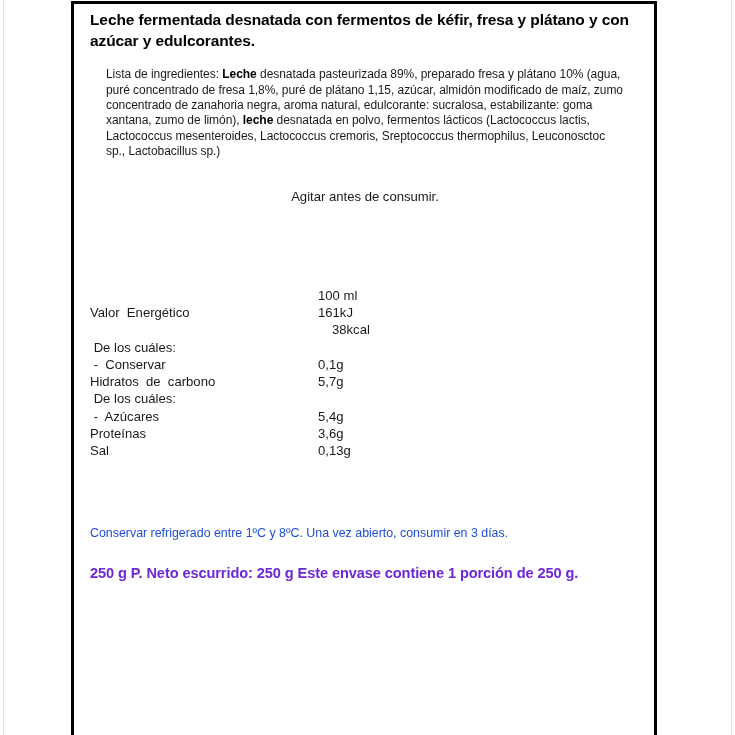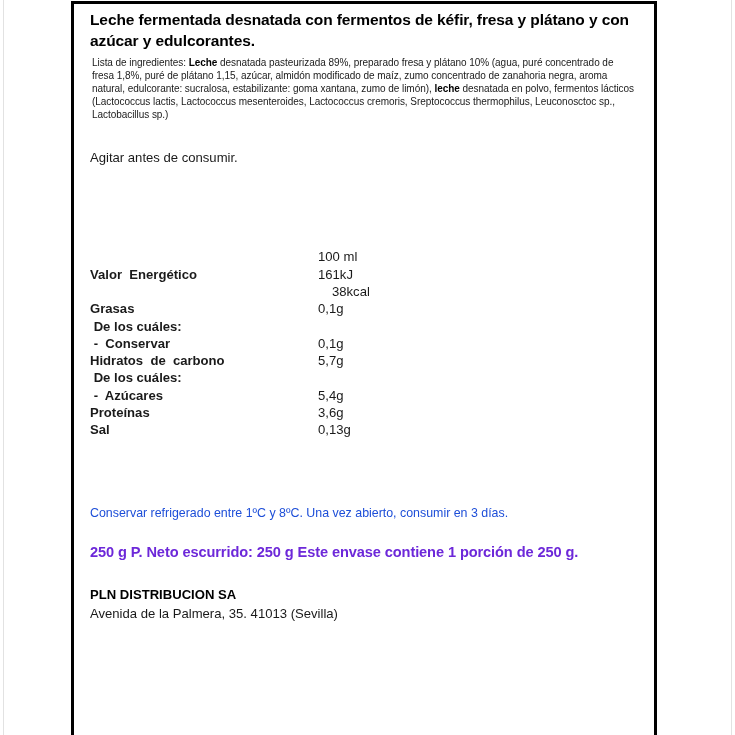--- a/index.html
+++ b/index.html
@@ -50,51 +50,52 @@
   .product-title {
     font-size: 15.5px;
     font-weight: bold;
     line-height: 1.33;
     letter-spacing: -0.1px;
     margin: 0 0 6px 0;
     color: #000000;
   }
 
   .ingredients {
-    font-size: 10px;
+    font-size: 12px;
     line-height: 1.285;
-    margin: 2px;
+    margin: 16px;
     color: #1a1a1a;
     letter-spacing: -0.05px;
   }
   .ingredients b { font-weight: bold; color: #000; }
 
   .shake-note {
     font-size: 13.1px;
     line-height: 1.3;
     margin: 28px 0 0 0;
     color: #1a1a1a;
+    text-align: center;
   }
 
   
   .nutrition {
     margin: 82px 0 0 0;
     border-collapse: collapse;
     font-size: 13.1px;
     color: #1a1a1a;
     width: 360px;
     table-layout: fixed;
   }
   .nutrition td {
     padding: 0;
     line-height: 1.32;
     vertical-align: top;
     white-space: pre;
   }
-  .nutrition td.col-name { width: 222px; font-weight: bold; }
+  .nutrition td.col-name { width: 222px; }
   .nutrition td.col-value {
     width: 138px;
     text-align: left;
     padding-left: 6px;
     margin-top: 8px;
   }
   .nutrition tr.r-indent td.col-value { padding-left: 20px; }
 
   .storage-note {
     font-size: 12.4px;
@@ -153,24 +154,20 @@
         </tr>
       <tr>
             <td class="col-name">Valor  Energético</td>
             <td class="col-value">161kJ</td>
           </tr>
           <tr class="r-indent">
             <td class="col-name"></td>
             <td class="col-value">38kcal</td>
           </tr>
           <tr>
-            <td class="col-name">Grasas</td>
-            <td class="col-value">0,1g</td>
-          </tr>
-          <tr>
             <td class="col-name"> De los cuáles:</td>
             <td class="col-value"></td>
           </tr>
           <tr>
             <td class="col-name"> -  Conservar</td>
             <td class="col-value">0,1g</td>
           </tr>
           <tr>
             <td class="col-name">Hidratos  de  carbono</td>
             <td class="col-value">5,7g</td>
@@ -191,19 +188,15 @@
             <td class="col-name">Sal</td>
             <td class="col-value">0,13g</td>
           </tr>
         </tbody>
     </table>
 
     <p class="storage-note">Conservar refrigerado entre 1ºC y 8ºC. Una vez abierto, consumir en 3 días.</p>
 
     <p class="weight-line">250 g  P. Neto escurrido: 250 g  Este envase contiene 1 porción de 250 g.</p>
 
-    <div class="company">
-      <p class="company-name">PLN DISTRIBUCION SA</p>
-      <p class="company-address">Avenida de la Palmera, 35. 41013 (Sevilla)</p>
-    </div>
 
   </div>
 </div>
 
 </body></html>

